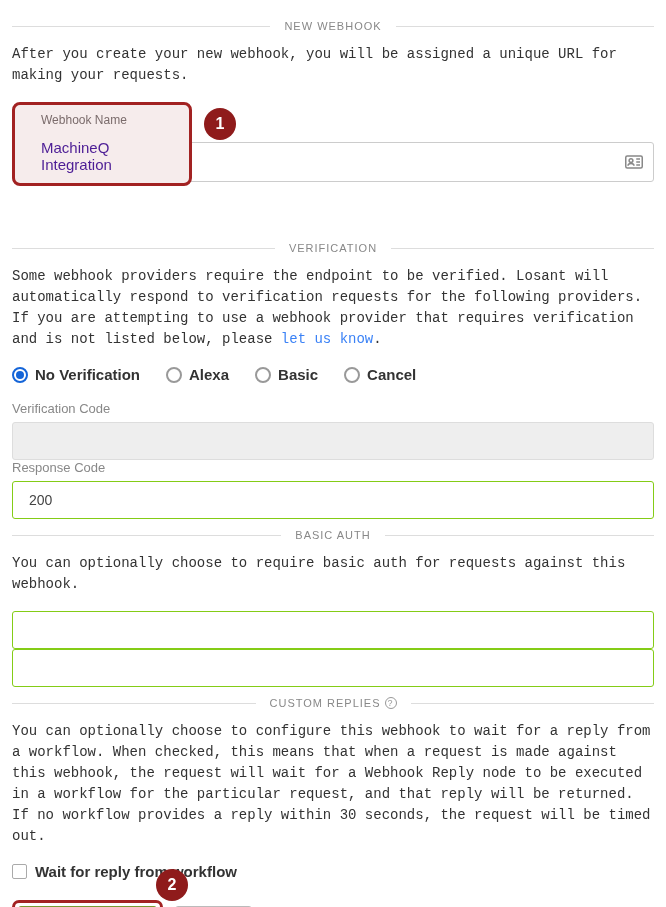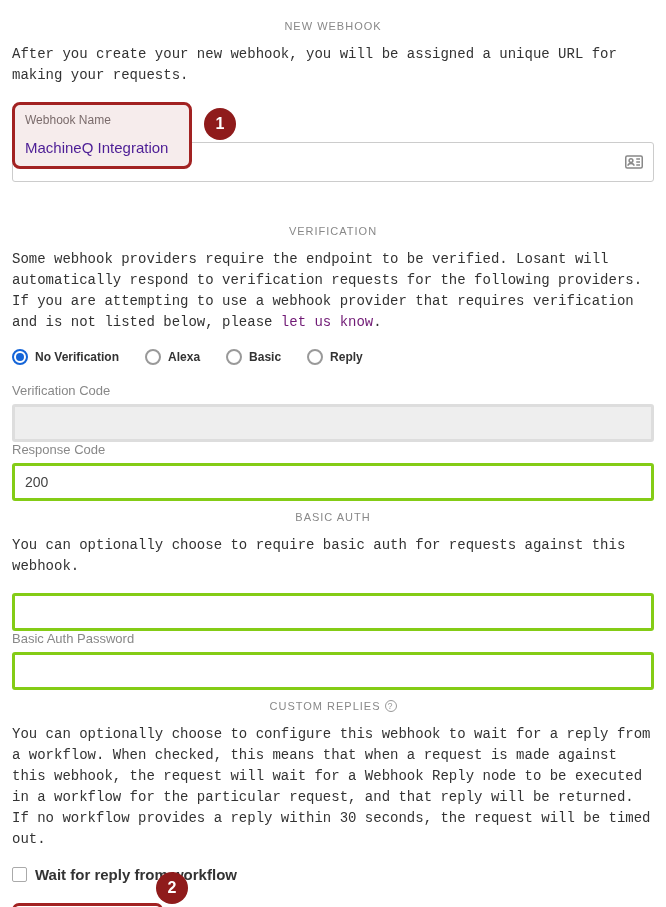--- a/index.html
+++ b/index.html
@@ -8,21 +8,20 @@
       font-size: 14px;
       color: #333;
       background: #fff;
       padding: 10px 12px 20px 12px;
       width: 666px;
     }
     .section-divider {
       display: flex;
       align-items: center;
       margin: 10px 0 12px 0;
-      flex-direction: column;
     }
     .section-divider .line {
       flex: 1;
       height: 1px;
       background: #ddd;
     }
     .section-divider .label {
       padding: 0 14px;
       font-size: 11px;
       letter-spacing: 1px;
@@ -33,48 +32,48 @@
       gap: 4px;
     }
     .section-desc {
       font-size: 14px;
       color: #333;
       line-height: 1.5;
       margin-bottom: 16px;
       font-family: Liberation Mono, monospace;
     }
     .section-desc a {
-      color: #701a75;
+      color: #3b82f6;
       text-decoration: none;
     }
     .field-label {
       font-size: 13px;
       color: #888;
       margin-bottom: 6px;
       display: block;
     }
     .text-input {
       width: 100%;
       height: 38px;
-      padding: 8px 10px;
+      padding: 8px 16px;
       font-size: 14px;
-      border: 3px solid #84cc16;
+      border: 1px solid #84cc16;
       border-radius: 3px;
       background: #fff;
       color: #444;
     }
     .text-input.shaded {
       background: #eeeeee;
       border-color: #ddd;
     }
     .field-group { }
     .highlight-box {
       border: 3px solid #a22222;
       border-radius: 8px;
-      padding: 8px 10px 10px 10px;
+      padding: 8px 10px 10px 26px;
       background: #f6ecec;
       width: 180px;
       position: relative;
     }
     .highlight-box .field-label { color: #7a6b6b; font-size: 12px; }
     .highlight-box .value {
       font-size: 15px;
       color: #4c1d95;
       padding-top: 6px;
     }
@@ -90,21 +89,21 @@
     .radios {
       display: flex;
       gap: 26px;
       flex-wrap: wrap;
       margin-bottom: 18px;
     }
     .radio-opt {
       display: flex;
       align-items: center;
       gap: 7px;
-      font-size: 12px;
+      font-size: 15px;
       font-weight: 600;
       color: #333;
       cursor: pointer;
     }
     .radio-circle {
       width: 16px; height: 16px;
       border: 2px solid #999;
       border-radius: 50%;
       display: inline-flex;
       align-items: center;
@@ -257,21 +256,21 @@
   <label class="radio-opt">
     <span class="radio-circle"></span>
     <span>Alexa</span>
   </label>
   <label class="radio-opt">
     <span class="radio-circle"></span>
     <span>Basic</span>
   </label>
   <label class="radio-opt">
     <span class="radio-circle"></span>
-    <span>Reply</span>
+    <span>Cancel</span>
   </label>
 </div>
 
 <div class="field-group">
   <span class="field-label">Verification Code</span>
   <input class="text-input shaded" type="text" disabled="" value="" style="">
 </div>
 
 <div class="field-group">
   <span class="field-label">Response Code</span>
@@ -284,21 +283,20 @@
   <div class="line"></div>
 </div>
 
 <p class="section-desc">You can optionally choose to require basic auth for requests against this webhook.</p>
 
 <div class="field-group">
   <input class="text-input" type="text" value="" style="">
 </div>
 
 <div class="field-group">
-  <span class="field-label">Basic Auth Password</span>
   <input class="text-input" type="password" value="" style="">
 </div>
 
 <div class="section-divider">
   <div class="line"></div>
   <div class="label">
     <span>CUSTOM REPLIES</span>
     <span class="help-icon">?</span>
   </div>
   <div class="line"></div>

